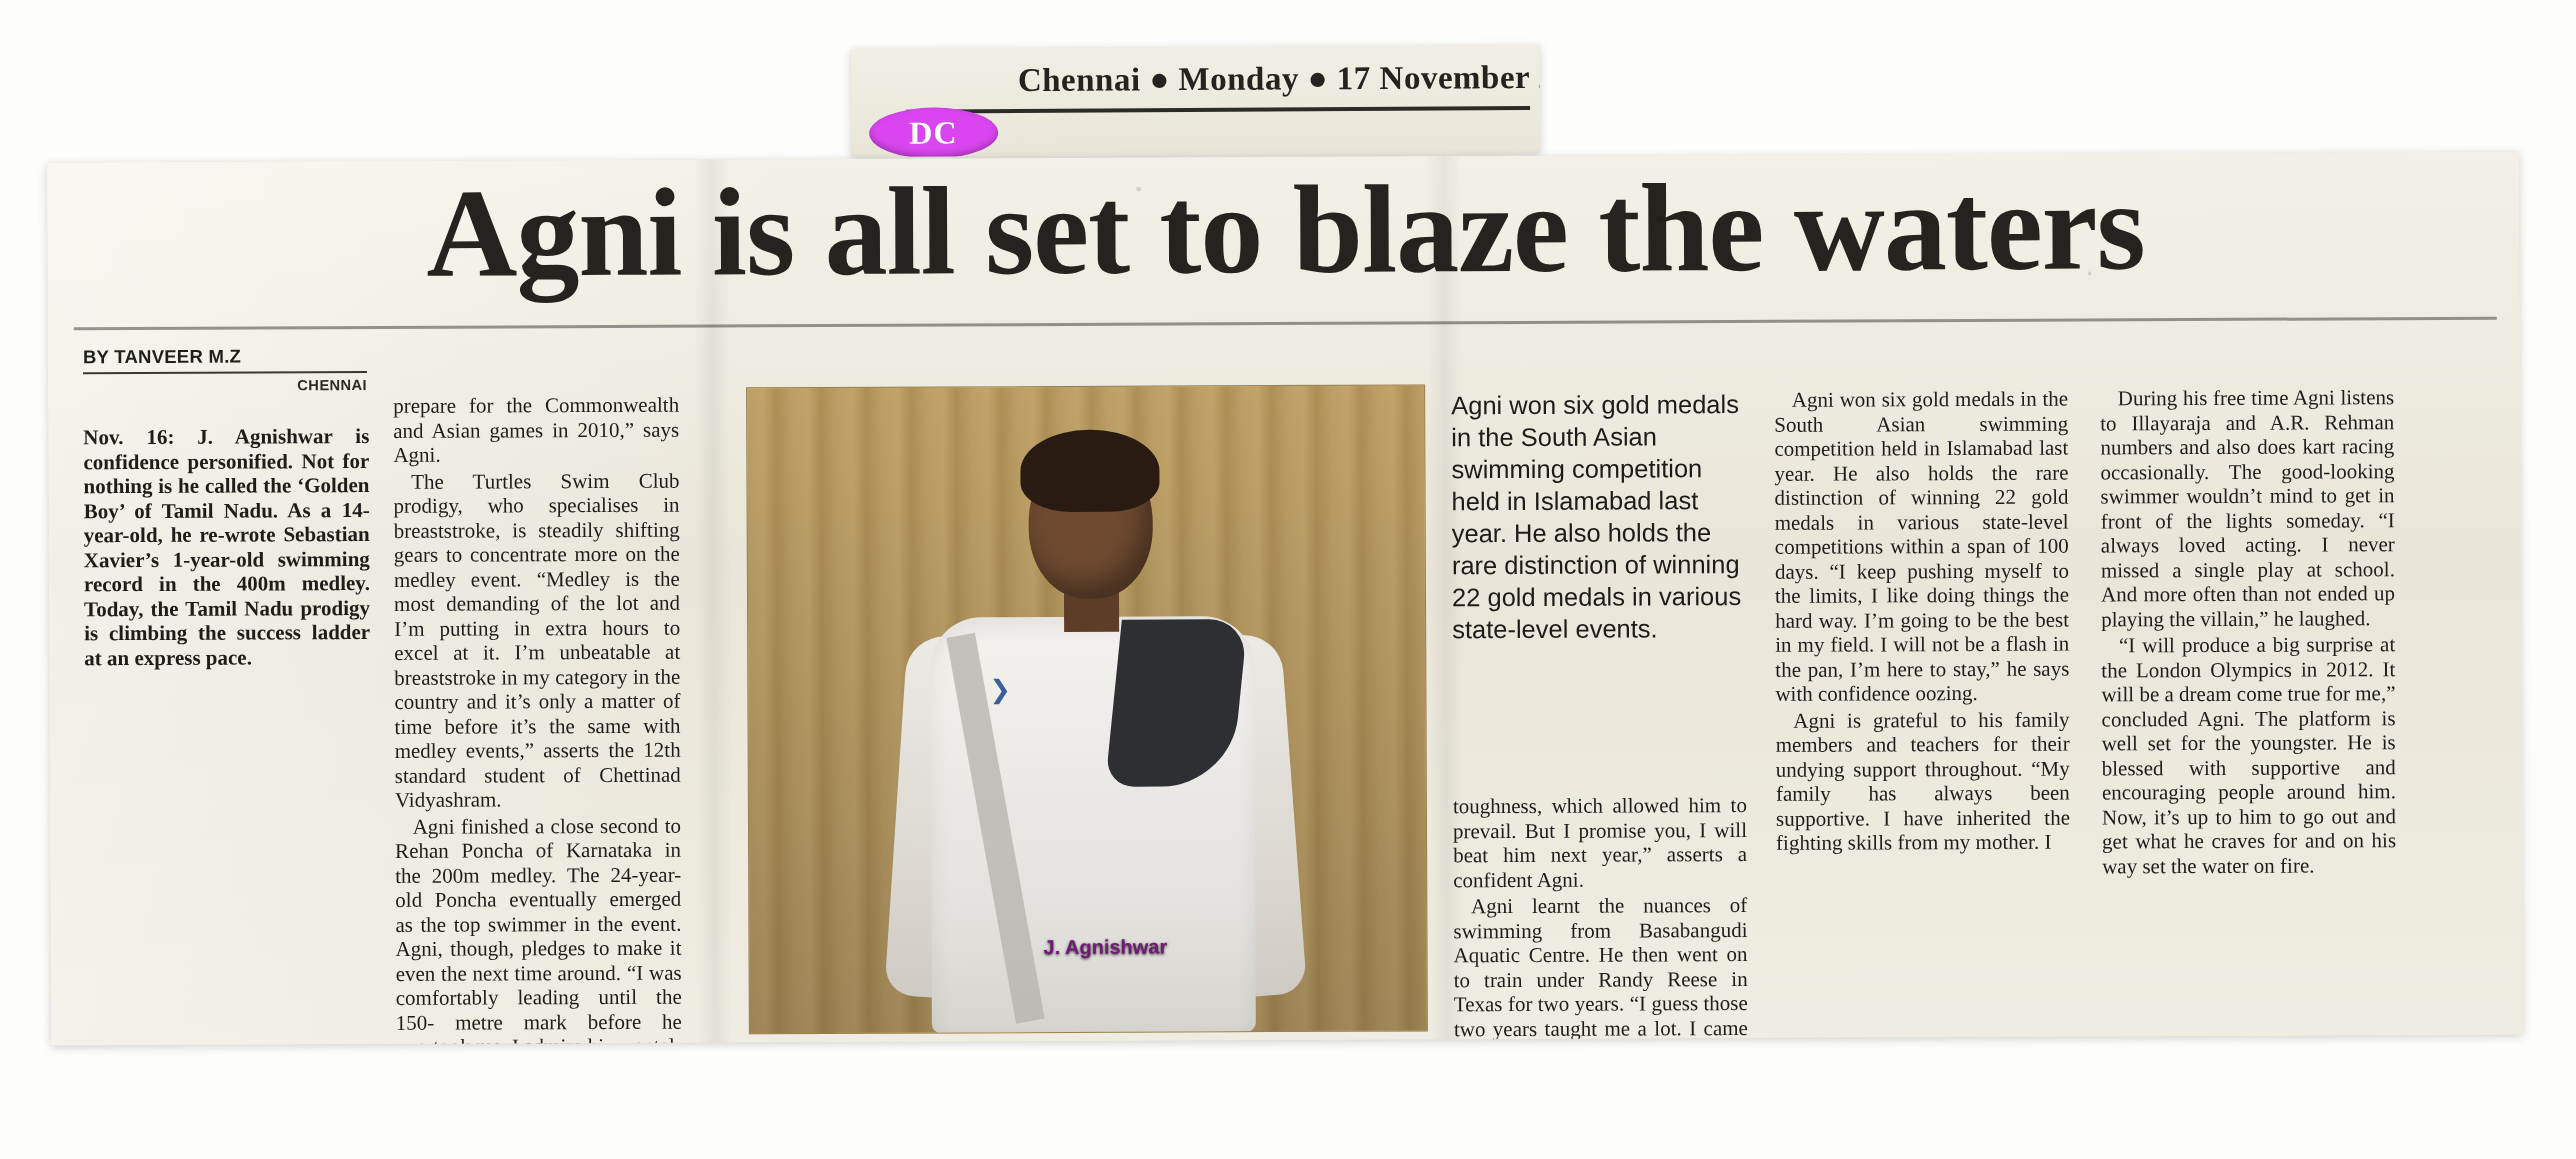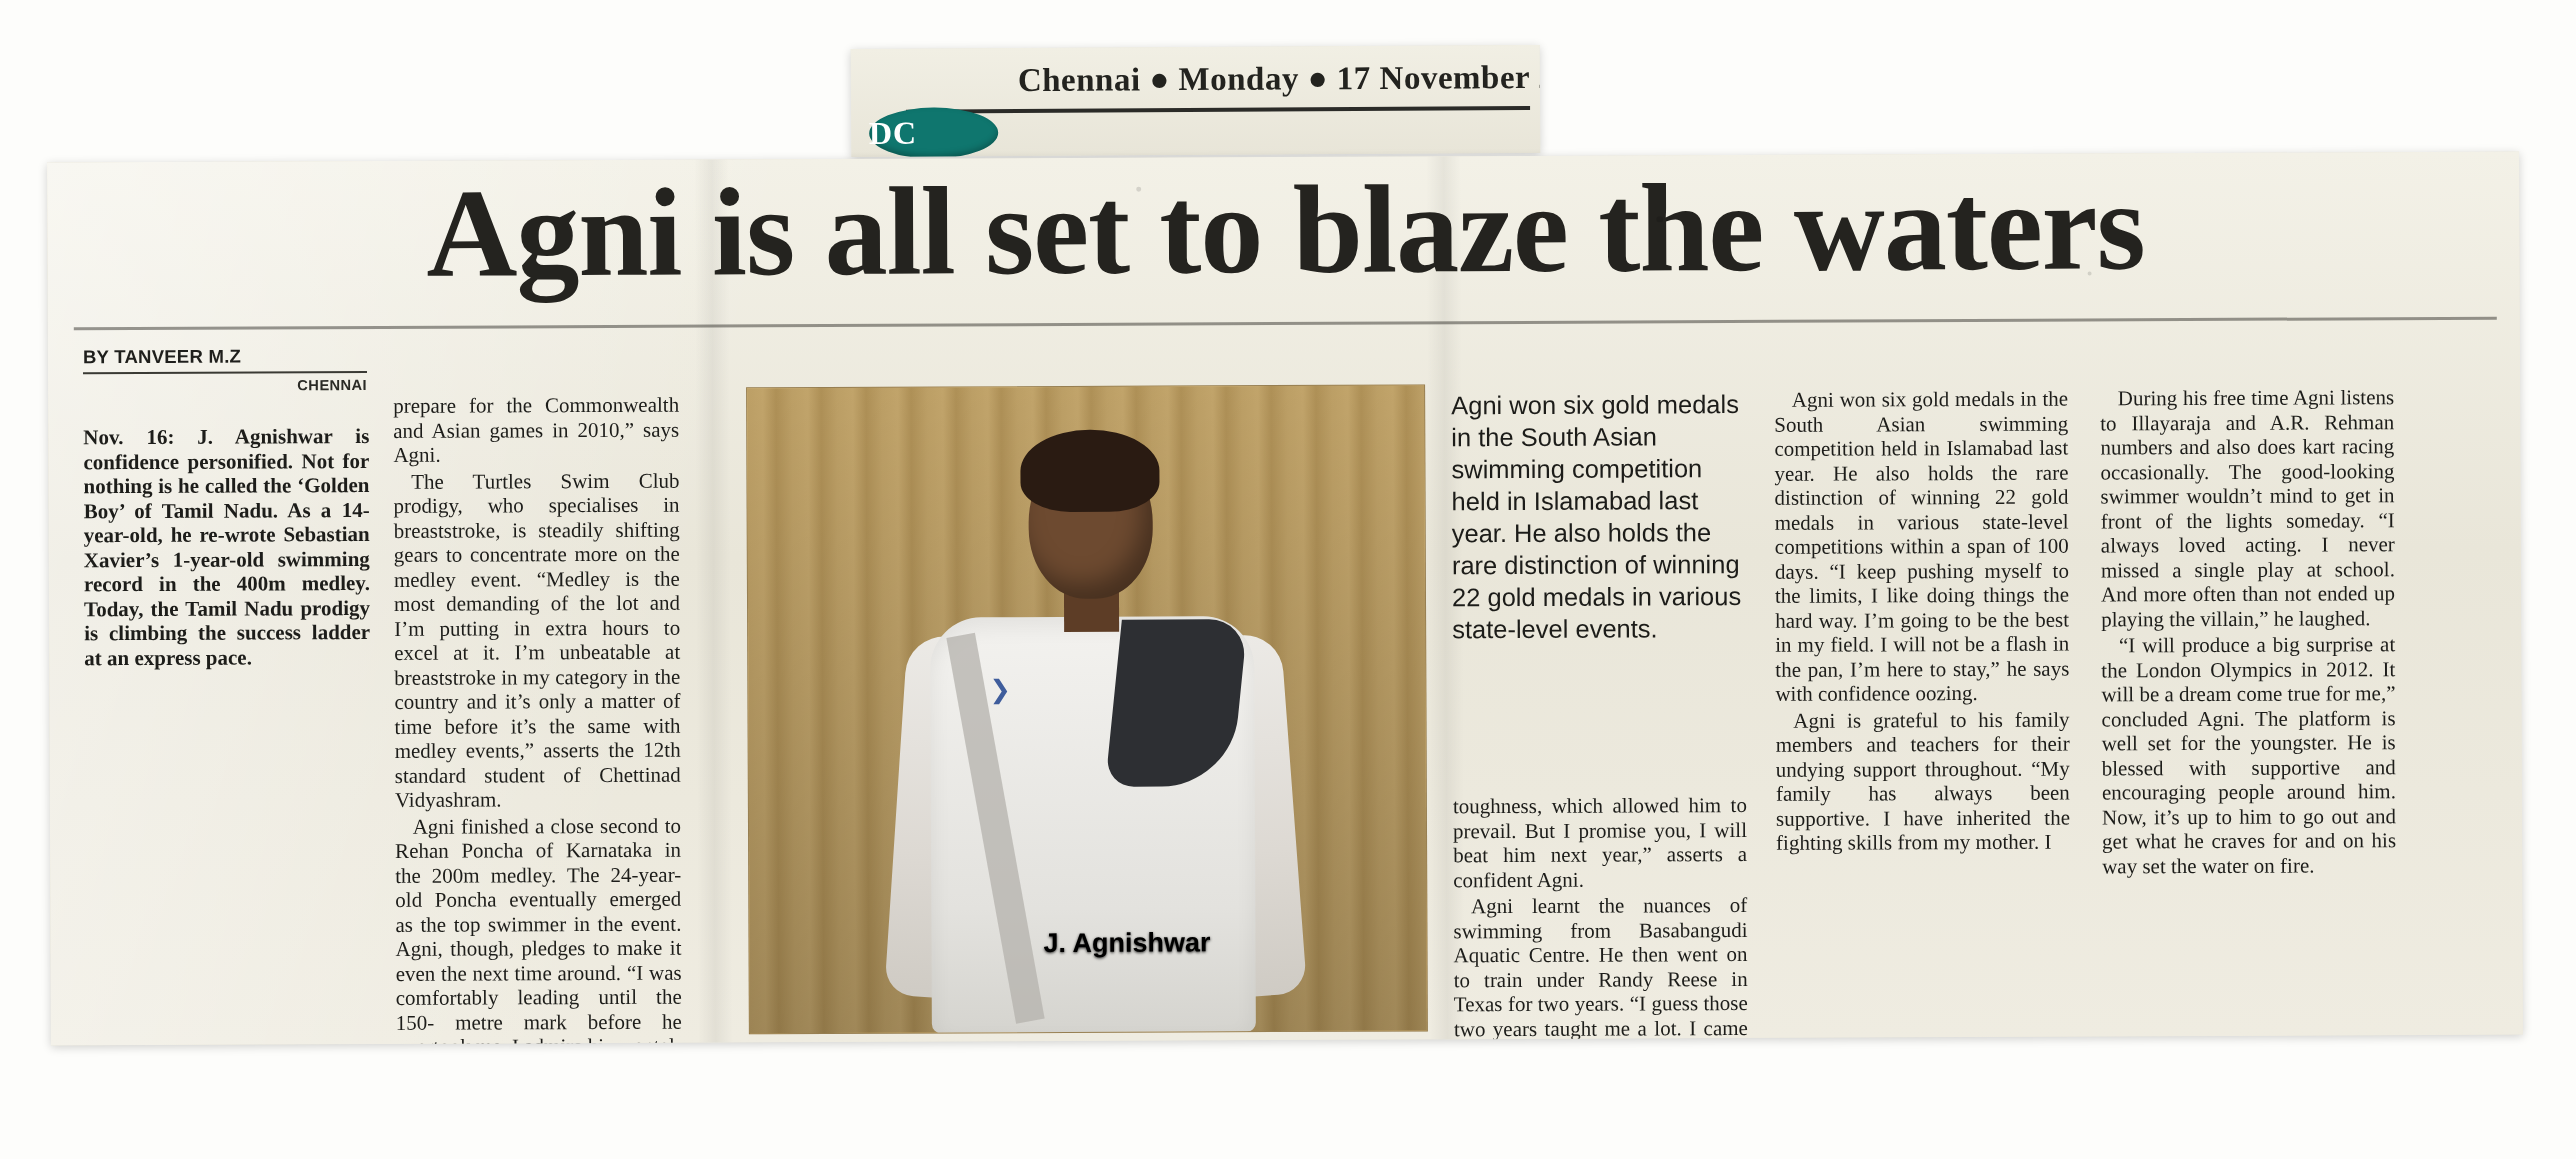--- a/index.html
+++ b/index.html
@@ -61,27 +61,28 @@
     color: #23231f;
     letter-spacing: 0.5px;
     white-space: nowrap;
   }
   #masthead .dc-badge {
     position: absolute;
     left: 17.7px;
     top: 59px;
     width: 129px;
     height: 51px;
-    background: #0f766e;
+    background: #d946ef;
     border-radius: 50%;
     color: #ffffff;
     font-family: "Liberation Serif", serif;
     font-weight: bold;
     font-size: 32px;
     line-height: 51px;
+    text-align: center;
     letter-spacing: 1px;
     box-shadow: inset 0 -2.9px 5.9px rgba(0,0,0,0.25);
   }
 
   
   #article {
     left: 49px;
     top: 157px;
     width: 2472px;
     height: 883px;
@@ -285,23 +286,23 @@
     width: 45px; height: 17.7px;
     color: #3f5d9c;
     font-size: 25.5px;
     line-height: 17.7px;
   }
   #photo .caption {
     position: absolute;
     left: 294px;
     bottom: 73px;
     font-family: "Liberation Sans", sans-serif;
-    font-size: 27px;
-    font-weight: bold;
-    color: #000000;
+    font-size: 20px;
+    font-weight: bold;
+    color: #701a75;
     text-shadow: 0 1px 2.9px rgba(0,0,0,0.8);
   }
 
   
   .speck {
     position: absolute;
     background: rgba(0,0,0,0.12);
     border-radius: 50%;
     pointer-events: none;
   }

